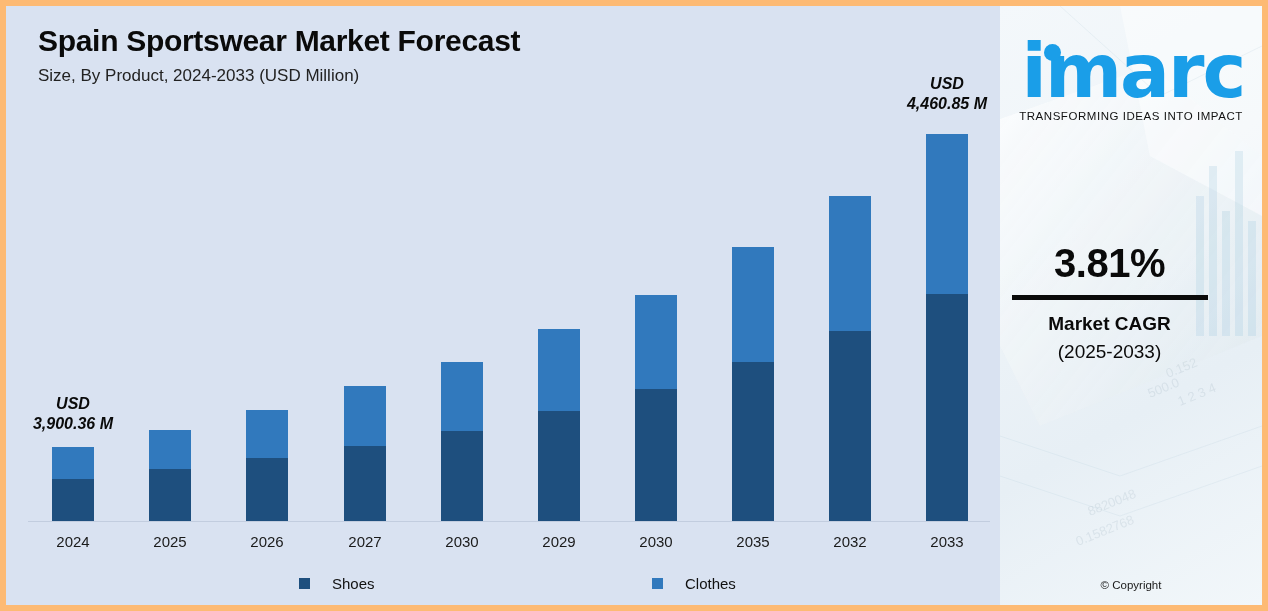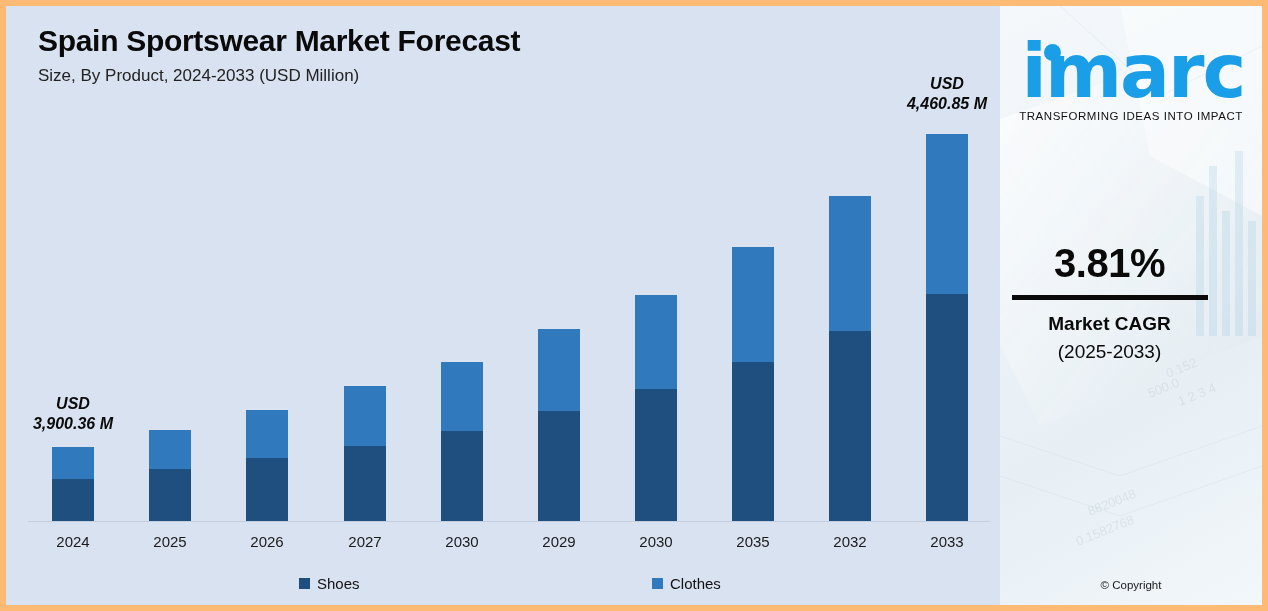--- a/index.html
+++ b/index.html
@@ -50,21 +50,21 @@
   .callout{
     position:absolute;text-align:center;font-size:16px;font-weight:bold;
     color:#0a0a0a;line-height:1.25;white-space:nowrap;font-style:italic;
   }
 
   
   .legend{
     position:absolute;top:565px;left:0;width:994px;height:28px;
   }
   .legend-item{
-    position:absolute;display:flex;align-items:center;gap:7px;
+    position:absolute;display:flex;align-items:center;gap:22px;
     font-size:15px;color:#111;
   }
   .legend-swatch{width:11px;height:11px;display:inline-block;}
 
   
   .brand-panel{
     position:absolute;left:1000px;top:6px;width:262px;height:599px;
     background:linear-gradient(150deg,#f4f8fb 0%,#eef4f8 35%,#e7eff5 65%,#f2f7fa 100%);
     overflow:hidden;
   }

